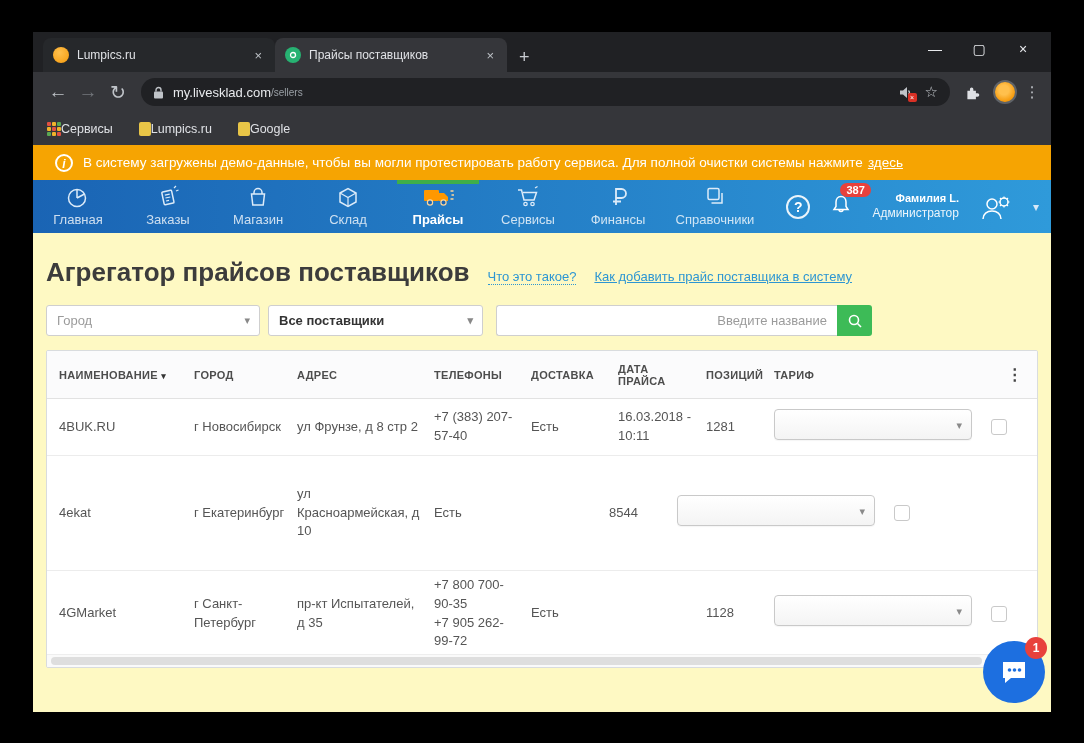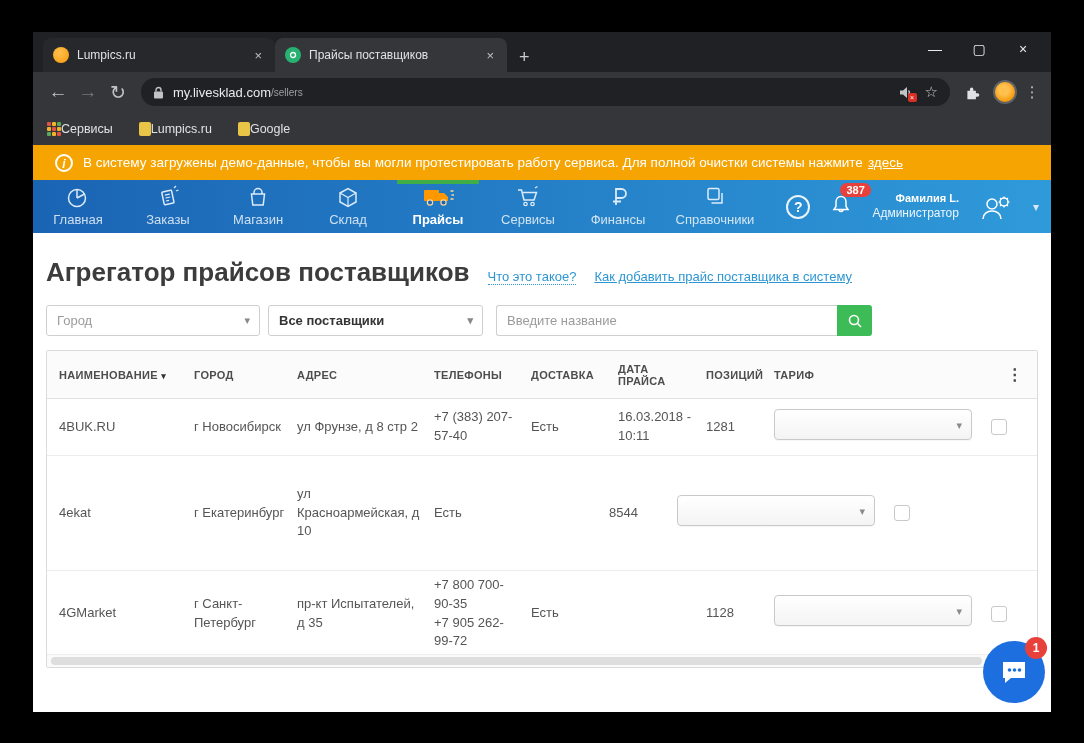--- a/index.html
+++ b/index.html
@@ -58,34 +58,34 @@
   .nav-right { margin-left:auto; display:flex; align-items:center; gap:20px; padding-right:12px; }
   .help-ic { width:24px; height:24px; border:2px solid rgba(255,255,255,.9); border-radius:50%; color:#fff; font-size:14px; font-weight:bold; text-align:center; line-height:21px; }
   .bell-wrap { position:relative; }
   .badge-387 { position:absolute; top:-10px; left:10px; background:#e8413c; color:#fff; font-size:11px; border-radius:9px; padding:1px 6px; font-weight:bold; }
   .user-block { text-align:right; color:#fff; line-height:1.25; }
   .user-name { font-size:11px; font-weight:bold; }
   .user-role { font-size:12px; opacity:.9; }
   .nav-caret { color:#d7e9f8; font-size:12px; }
 
   
-  .content { height:479px; background:#ffffff; position:relative; }
+  .content { height:479px; background:#fef9c3; position:relative; }
   .page-head { display:flex; align-items:baseline; padding:24px 13px 0; }
   .page-title { font-size:26px; font-weight:bold; color:#3c3c3c; margin-right:18px; }
   .hlink { font-size:13px; color:#2d96d2; margin-right:18px; text-decoration:none; }
   .hlink.dotted { border-bottom:1px dotted #2d96d2; }
   .hlink.solid { text-decoration:underline; }
 
   .filters { display:flex; align-items:center; padding:17px 13px 0; }
   .selbox { height:31px; background:#fff; border:1px solid #cfcfcf; border-radius:3px; display:flex; align-items:center; padding:0 10px; font-size:13px; position:relative; }
   .selbox .caret { position:absolute; right:9px; color:#888; font-size:11px; }
   .sel-city { width:214px; color:#9b9b9b; }
   .sel-sup { width:215px; margin-left:8px; color:#333; font-weight:bold; }
   .search-wrap { display:flex; margin-left:13px; }
-  .search-input { width:341px; height:31px; border:1px solid #cfcfcf; border-right:none; border-radius:3px 0 0 3px; padding:0 10px; font-size:13px; font-family:inherit; color:#333; outline:none; }
+  .search-input { width:341px; height:31px; border:1px solid #cfcfcf; border-right:none; border-radius:3px 0 0 3px; padding:0 10px; font-size:13px; font-family:inherit; color:#333; outline:none;text-align:right; }
   .search-input::placeholder { color:#9b9b9b; }
   .search-btn { width:35px; height:31px; background:#3dbb57; border:none; border-radius:0 3px 3px 0; display:flex; align-items:center; justify-content:center; cursor:pointer; }
 
   .panel { position:absolute; left:13px; top:117px; width:992px; height:318px; background:#fff; border:1px solid #d9dcde; border-radius:2px; overflow:hidden; }
   .thead { display:flex; align-items:center; height:48px; background:#fbfbfc; border-bottom:1px solid #e2e2e2; font-size:11px; font-weight:bold; color:#4d4d4d; letter-spacing:.3px; }
   .th, .td { padding-left:12px; }
   .c-name{width:135px;} .c-city{width:103px;} .c-addr{width:137px;} .c-phone{width:97px;}
   .c-del{width:87px;} .c-date{width:88px;} .c-pos{width:68px;} .c-tar{width:215px;}
   .c-last{flex:1; display:flex; align-items:center; justify-content:flex-start;}
   .sort-ic { font-size:9px; color:#333; }

